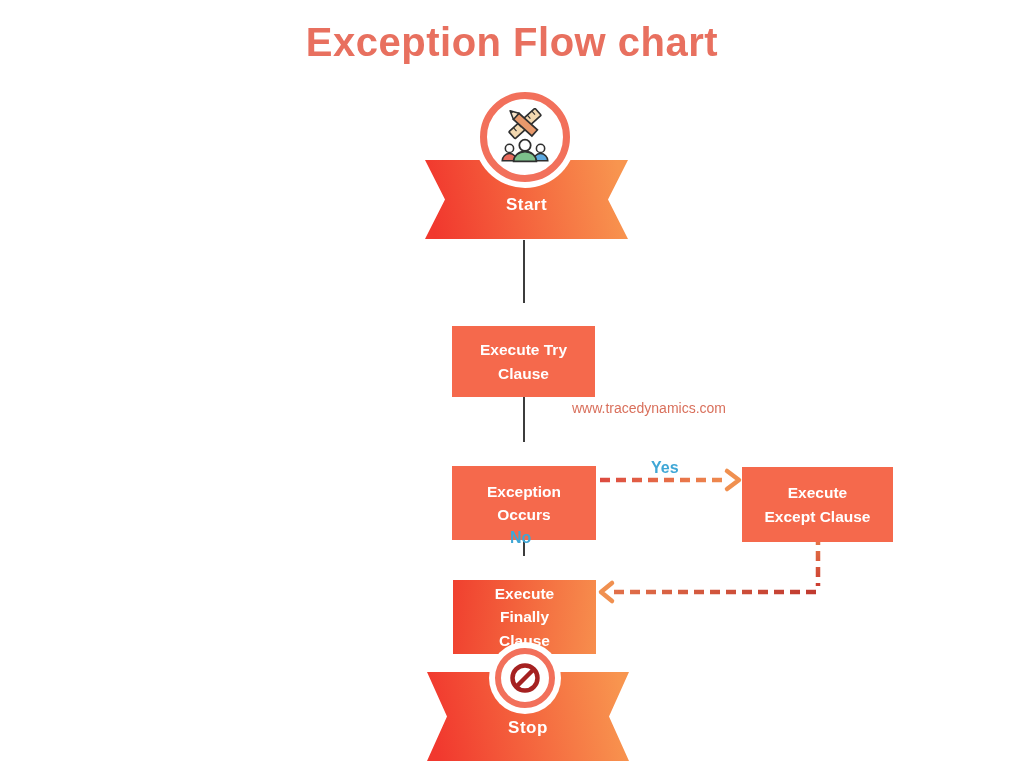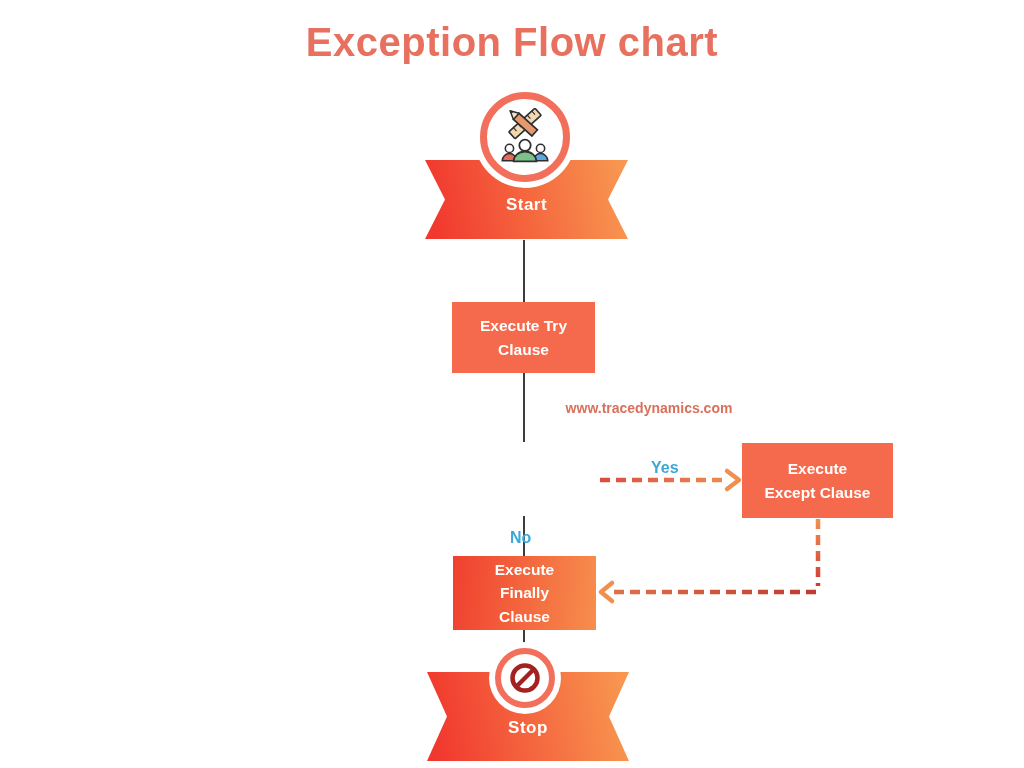--- a/index.html
+++ b/index.html
@@ -8,21 +8,21 @@
     background:#ffffff; font-family:"Liberation Sans", sans-serif;
   }
   .title {
     position:absolute; left:0; top:20px; width:1024px; text-align:center;
     font-size:40px; font-weight:bold; letter-spacing:0.5px; color:#E8705F;
   }
   svg.connectors { position:absolute; left:0; top:0; z-index:1; }
   .node {
     position:absolute; z-index:2; background:#F5694C; color:#ffffff;
     display:flex; align-items:center; justify-content:center; text-align:center;
-    font-size:15.5px; font-weight:bold; line-height:1.5; white-space:pre-line;
+    font-size:15.5px; font-weight:bold; line-height:1.5; white-space:pre-line;margin-top:24px;
   }
   .node.grad { background:linear-gradient(95deg,#F0402F 0%,#F78E4D 100%); }
   .banner {
     position:absolute; z-index:2; display:flex; align-items:center; justify-content:center;
     color:#ffffff; font-weight:bold; font-size:17px; letter-spacing:0.5px;
     background:linear-gradient(80deg,#F1382E 5%,#F8954F 95%);
     clip-path:polygon(0 0, 100% 0, calc(100% - 20px) 50%, 100% 100%, 0 100%, 20px 50%);
   }
   .banner-start { left:425px; top:160px; width:203px; height:79px; padding-top:10px; box-sizing:border-box; }
   .banner-stop  { left:427px; top:672px; width:202px; height:89px; padding-top:22px; box-sizing:border-box; }
@@ -32,21 +32,21 @@
     display:flex; align-items:center; justify-content:center;
   }
   .badge-start { left:480px; top:92px;  width:76px; height:76px; }
   .badge-stop  { left:495px; top:648px; width:48px; height:48px; border-width:6px; }
   .node-try       { left:452px; top:302px; width:143px; height:71px; }
   .node-exception { left:452px; top:442px; width:144px; height:74px; }
   .node-except    { left:742px; top:443px; width:151px; height:75px; }
   .node-finally   { left:453px; top:556px; width:143px; height:74px; }
   .watermark {
     position:absolute; z-index:2; left:539px; top:400px; width:220px; text-align:center;
-    font-size:14px; font-weight:bold; color:#D9705C;
+    font-size:14px; font-weight:normal; color:#D9705C;
   }
   .edge-label {
     position:absolute; z-index:2; font-size:16px; font-weight:bold; color:#3FA7D6;
   }
   .edge-label-yes { left:651px; top:459px; }
   .edge-label-no  { left:510px; top:529px; }
 </style>
 </head>
 <body>
 
@@ -112,20 +112,24 @@
     </svg>
   </div>
 
   <div class="node node-try">
     <span>Execute Try
 Clause</span>
   </div>
 
   <div class="watermark">www.tracedynamics.com</div>
 
+  <div class="node node-exception">
+    <span>Exception
+Occurs</span>
+  </div>
 
   <div class="edge-label edge-label-yes">Yes</div>
   <div class="edge-label edge-label-no">No</div>
 
   <div class="node node-except">
     <span>Execute
 Except Clause</span>
   </div>
 
   <div class="node grad node-finally">

